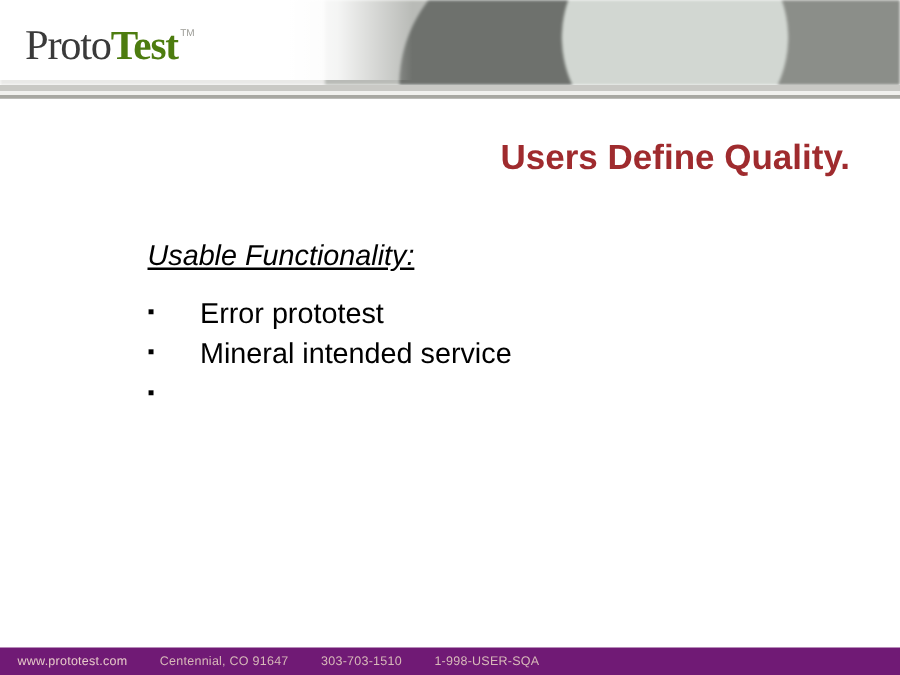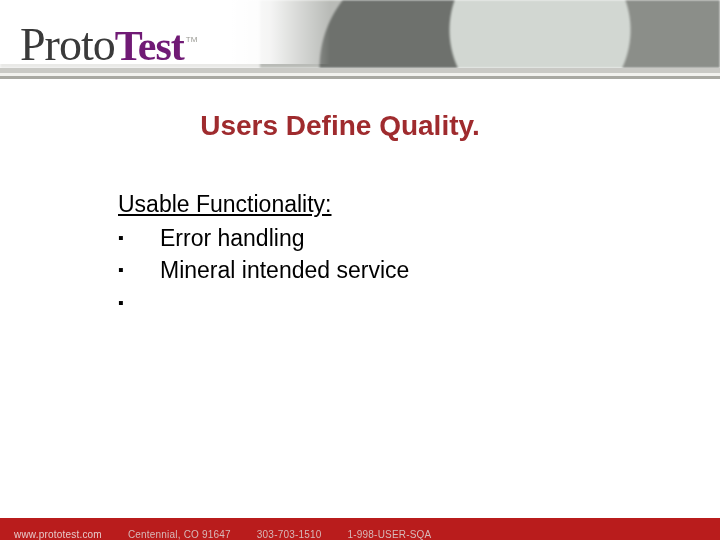--- a/index.html
+++ b/index.html
@@ -59,82 +59,83 @@
     position: absolute;
     left: 20px;
     top: 18px;
     height: 40px;
     display: flex;
     align-items: baseline;
     font-family: "Times New Roman", Times, serif;
   }
   .logo-left {
     color: #3a3a3a;
-    font-size: 46px;
+    font-size: 34px;
     letter-spacing: -1px;
   }
   .logo-right {
-    color: #701a75;
-    font-size: 42px;
+    color: #4d7c0f;
+    font-size: 33px;
     font-weight: bold;
     letter-spacing: -1px;
   }
   .logo-tm {
     color: #9a9a94;
     font-size: 8px;
     position: relative;
     top: -18px;
     left: 2px;
     font-family: Verdana, sans-serif;
   }
 
   
   .title {
     position: absolute;
     top: 110px;
     left: 0; right: 40px;
-    text-align: center;
+    text-align: right;
     color: #9f2b2e;
     font-weight: bold;
     font-size: 28px;
   }
 
   .body {
     position: absolute;
     left: 118px;
     top: 188px;
     color: #000;
     font-size: 23px;
     line-height: 1.4;
   }
   .body-heading {
     text-decoration: underline;
-    margin-bottom: 2px;
+    margin-bottom: 14px;
+    font-style: italic;
   }
   .bullet-row {
     display: flex;
     align-items: flex-start;
   }
   .bullet-mark {
     width: 42px;
     flex: none;
     font-size: 16px;
     padding-top: 5px;
   }
 
   
   .footer {
     position: absolute;
     left: 0; right: 0; bottom: 0;
     height: 22px;
-    background: #b91c1c;
+    background: #701a75;
     color: #d7b9b9;
     font-size: 10px;
     display: flex;
-    align-items: flex-end;
+    align-items: center;
     gap: 26px;
     padding: 0 14px;
     box-sizing: border-box;
     letter-spacing: 0.2px;
   }
   .footer .url { color: #e6c9c9; }
 </style>
 </head>
 <body>
 
@@ -152,21 +153,21 @@
   </div>
 </div>
 
 <div class="title">Users Define Quality.</div>
 
 <div class="body">
   <div class="body-heading">Usable Functionality:</div>
 
   <div class="bullet-row">
     <span class="bullet-mark">▪</span>
-    <span>Error handling</span>
+    <span>Error prototest</span>
   </div>
   <div class="bullet-row">
     <span class="bullet-mark">▪</span>
     <span>Mineral intended service</span>
   </div>
   <div class="bullet-row">
     <span class="bullet-mark">▪</span>
   </div>
 </div>
 

